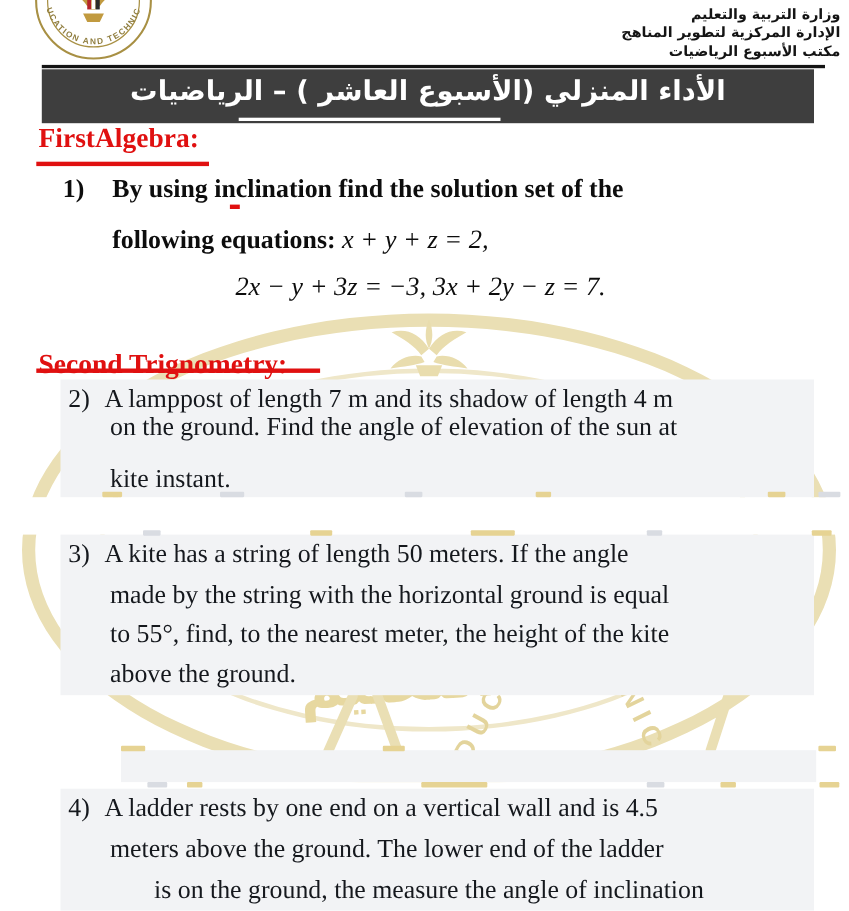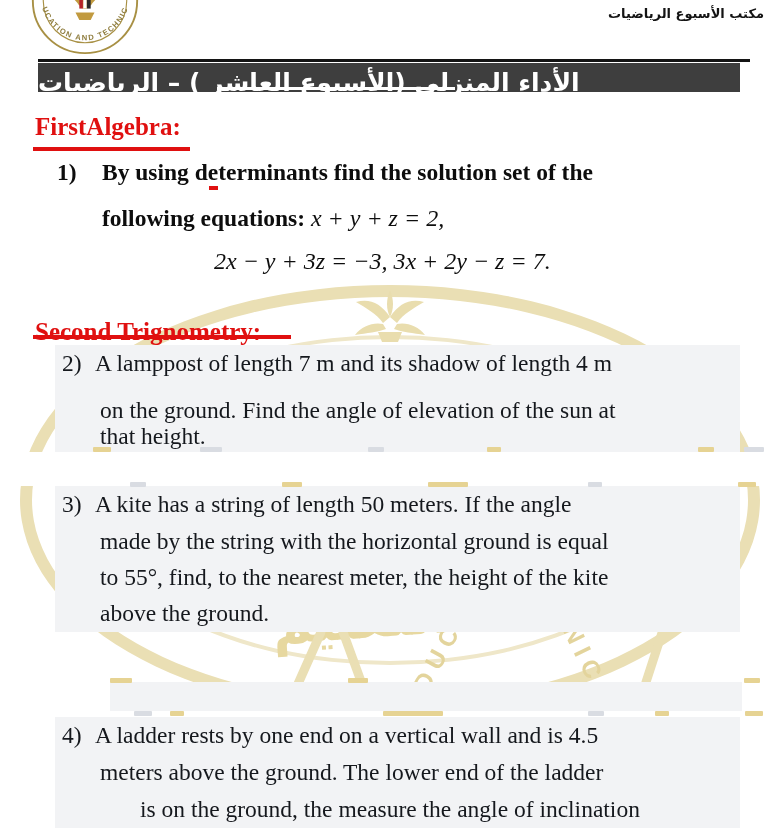--- a/index.html
+++ b/index.html
@@ -41,22 +41,22 @@
     position:absolute;right:8px;top:5px;z-index:3;text-align:right;
     font-family:"DejaVu Sans",sans-serif;font-weight:bold;
     font-size:13px;line-height:17px;color:#141414;direction:rtl;
   }
   .seal{position:absolute;left:30px;top:-54px;width:110px;height:110px;z-index:3;}
   .rule{
     position:absolute;left:38px;top:59px;width:712px;height:3px;
     background:#141414;z-index:3;
   }
   .banner{
-    position:absolute;left:38px;top:63px;width:702px;height:29px;
-    background:#3e3e3e;z-index:3;text-align:left;
+    position:absolute;left:38px;top:63px;width:702px;height:49px;
+    background:#3e3e3e;z-index:3;text-align:center;
   }
   .banner-title{
     font-family:"DejaVu Sans",sans-serif;font-weight:bold;font-size:25px;
     color:#ffffff;line-height:40px;direction:rtl;white-space:nowrap;
   }
   .banner-underline{
     position:absolute;left:179px;bottom:2px;width:238px;height:3px;background:#ffffff;
   }
   
   .red-heading{
@@ -118,20 +118,22 @@
 <div class="wm dash dash-tan" style="left:744px;top:678px;width:16px;z-index:3;"></div>
 
 <div class="wm dash dash-gray" style="left:134px;top:711px;width:18px;z-index:3;"></div>
 <div class="wm dash dash-tan" style="left:170px;top:711px;width:14px;z-index:3;"></div>
 <div class="wm dash dash-tan" style="left:383px;top:711px;width:60px;z-index:3;"></div>
 <div class="wm dash dash-gray" style="left:588px;top:711px;width:16px;z-index:3;"></div>
 <div class="wm dash dash-tan" style="left:655px;top:711px;width:14px;z-index:3;"></div>
 <div class="wm dash dash-tan" style="left:745px;top:711px;width:18px;z-index:3;"></div>
 
 <div class="ministry">
+  <div>وزارة التربية والتعليم</div>
+  <div>الإدارة المركزية لتطوير المناهج</div>
   <div>مكتب الأسبوع الرياضيات</div>
 </div>
 
 <svg class="seal" viewBox="0 0 116 116">
   <circle cx="58" cy="58" r="55" fill="#ffffff" stroke="#a89044" stroke-width="2"></circle>
   <circle cx="58" cy="58" r="44" fill="#ffffff" stroke="#a89044" stroke-width="1.2"></circle>
   <defs>
     <path id="arcBottom" d="M 12 62 A 47 47 0 0 0 104 62"></path>
     <path id="arcLeft" d="M 11 52 A 48 48 0 0 1 56 10"></path>
   </defs>
@@ -156,37 +158,37 @@
 
 <div class="banner">
   <div class="banner-title">الأداء المنزلي (الأسبوع العاشر ) – الرياضيات</div>
   <div class="banner-underline"></div>
 </div>
 
 <div class="red-heading" style="left:35px;top:113px;">FirstAlgebra:</div>
 <div class="red-underline" style="left:33px;top:147px;width:157px;"></div>
 
 <div class="pline p1" style="left:57px;top:159px;">1)</div>
-<div class="pline p1" style="left:102px;top:159px;">By using determinants find the solution set of the</div>
+<div class="pline p1" style="left:102px;top:159px;">By using inclination find the solution set of the</div>
 <div class="caret" style="left:209px;top:186px;"></div>
 
 <div class="pline p1" style="left:102px;top:205px;">
   <span>following equations:</span>
   <span class="math">x + y + z = 2,</span>
 </div>
 <div class="pline p1 math" style="left:214px;top:248px;text-align:right;">2x − y + 3z = −3, 3x + 2y − z = 7.</div>
 
 <div class="red-heading" style="left:35px;top:300px;margin-top:18px;">Second Trignometry:</div>
 <div class="red-underline" style="left:33px;top:335px;width:258px;"></div>
 
 <div class="block" style="left:55px;top:345px;width:685px;height:107px;"></div>
 <div class="pline" style="left:62px;top:350px;">2)</div>
 <div class="pline" style="left:95px;top:350px;">A lamppost of length 7 m and its shadow of length 4 m</div>
-<div class="pline" style="left:100px;top:397px;">on the ground. Find the angle of elevation of the sun at</div>
-<div class="pline" style="left:100px;top:423px;">that height.</div>
+<div class="pline" style="left:100px;top:375px;">on the ground. Find the angle of elevation of the sun at</div>
+<div class="pline" style="left:100px;top:423px;">kite instant.</div>
 
 <div class="block" style="left:55px;top:486px;width:685px;height:146px;"></div>
 <div class="pline" style="left:62px;top:491px;">3)</div>
 <div class="pline" style="left:95px;top:491px;">A kite has a string of length 50 meters. If the angle</div>
 <div class="pline" style="left:100px;top:528px;">made by the string with the horizontal ground is equal</div>
 <div class="pline" style="left:100px;top:564px;">to 55°, find, to the nearest meter, the height of the kite</div>
 <div class="pline" style="left:100px;top:600px;">above the ground.</div>
 
 <div class="block" style="left:110px;top:682px;width:632px;height:29px;"></div>
 

